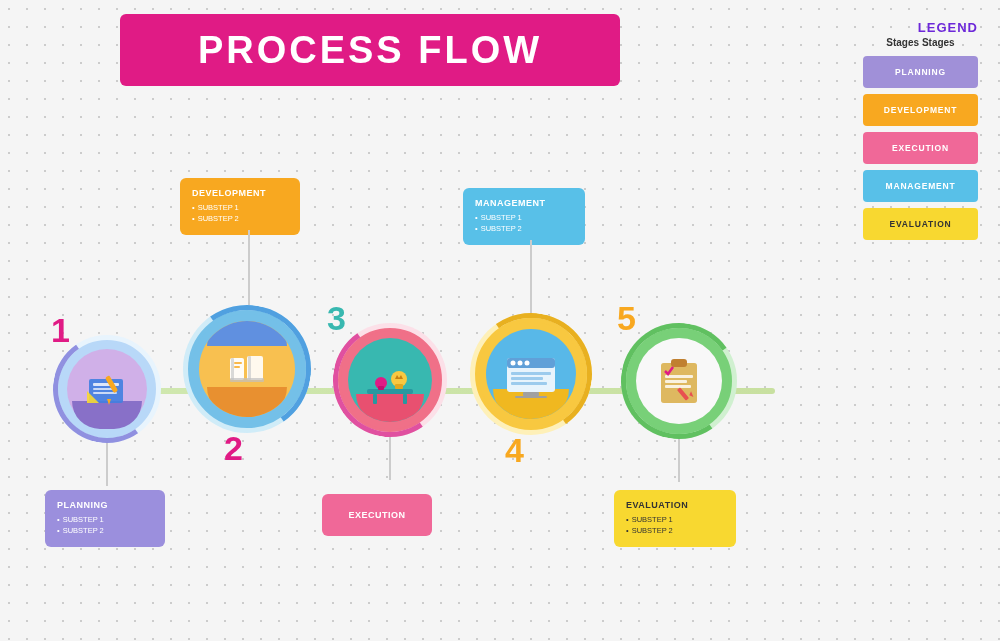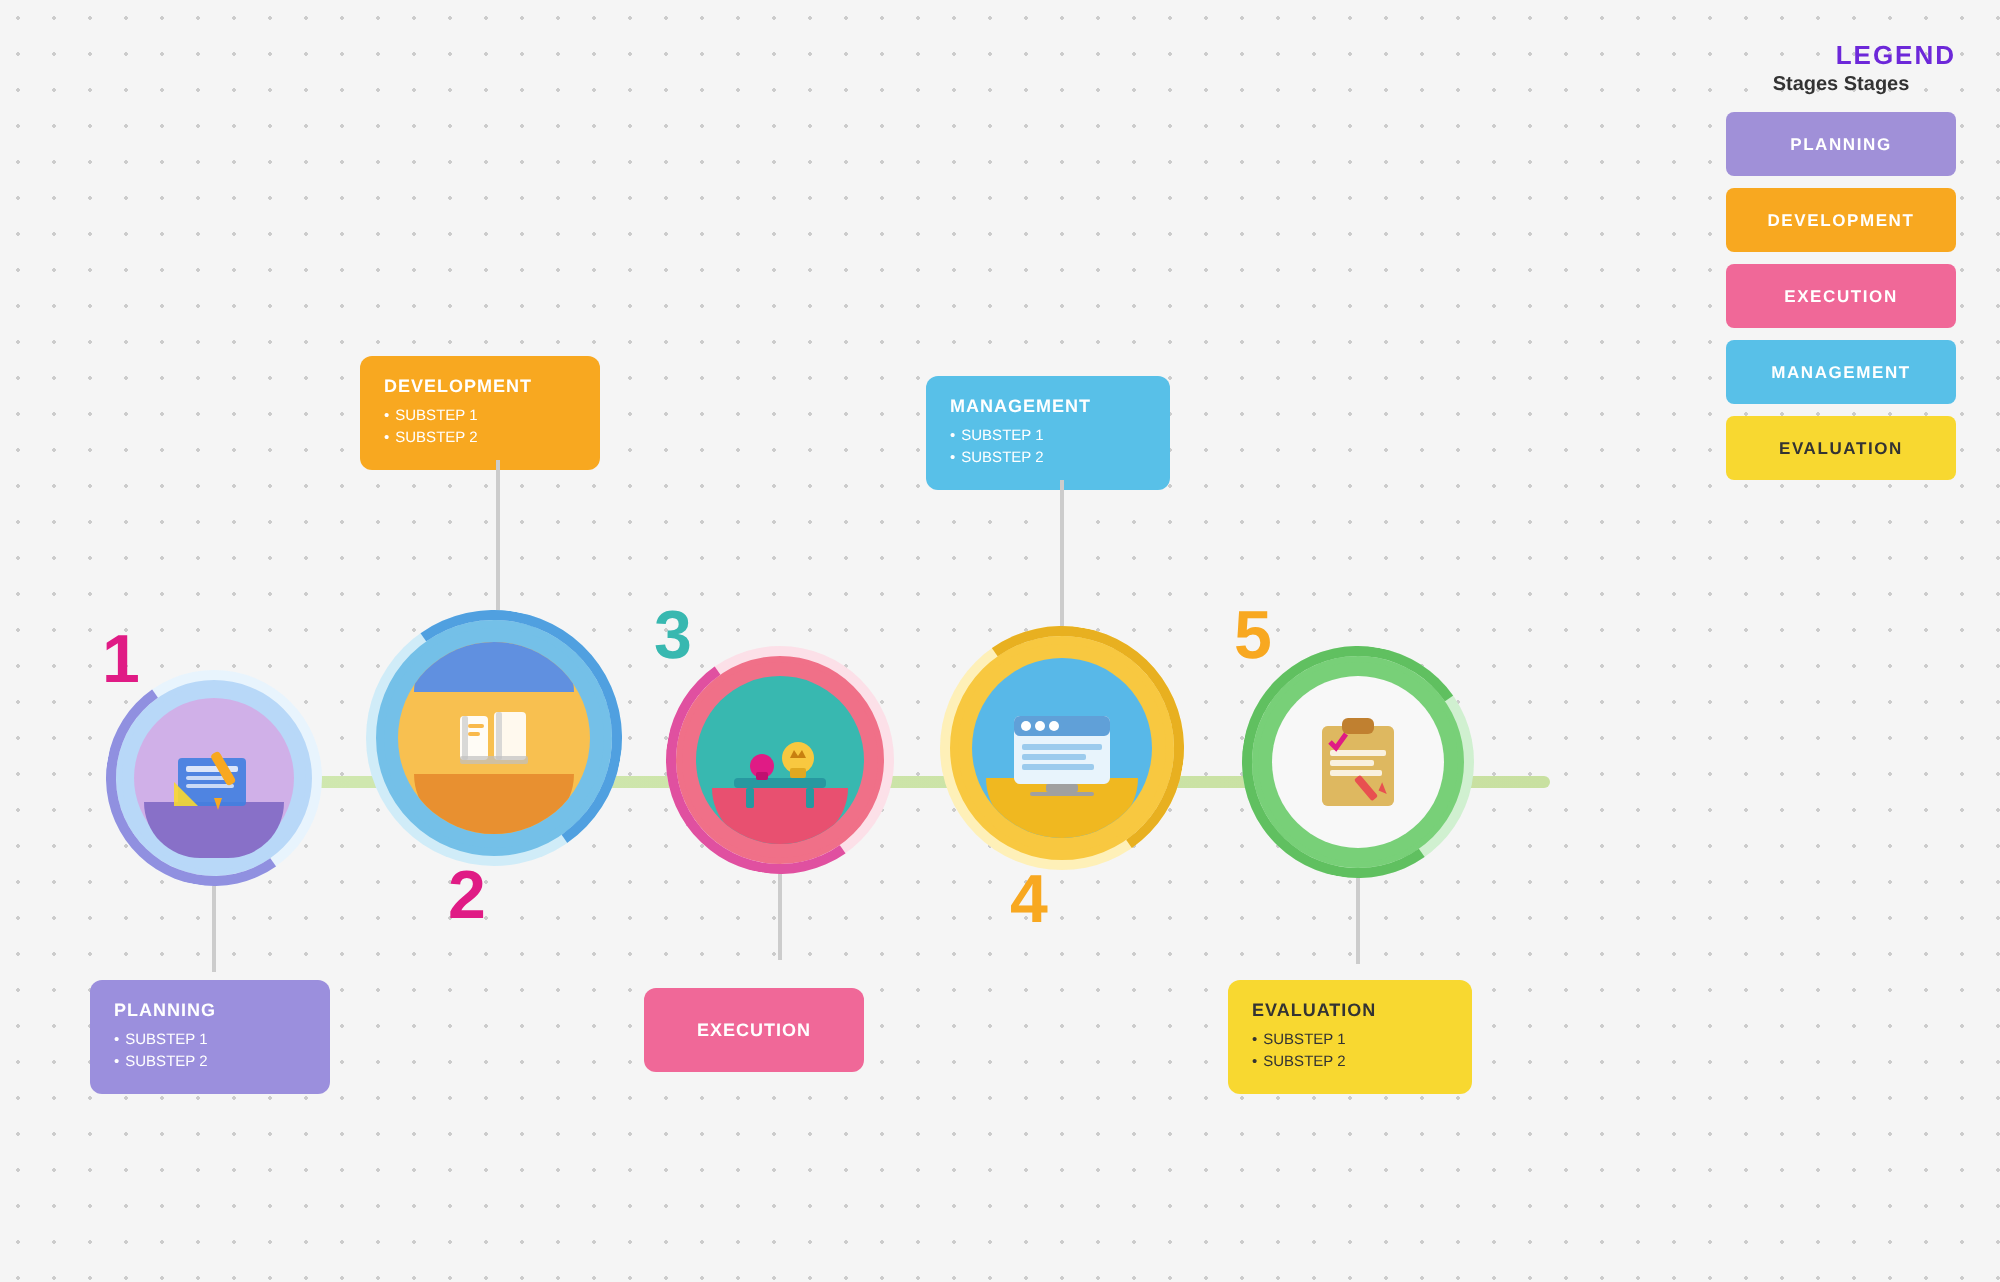--- a/index.html
+++ b/index.html
@@ -412,20 +412,23 @@
       border-top-color: #e8b020;
       border-right-color: #e8b020;
       transform: rotate(10deg);
     }
   </style>
 </head>
 <body>
 
 <div class="main-container">
 
+  <div class="title-banner">
+    <span class="title-text">PROCESS FLOW</span>
+  </div>
 
   <div class="timeline-line"></div>
 
   <div class="stage-node stage1-node">
     <div class="circle-outer stage1-outer" style="position:relative;">
       <div class="arc-outer stage1-arc"></div>
       <div class="circle-inner stage1-inner">
         <div class="half-bottom"></div>
 
         <svg width="56" height="56" viewBox="0 0 56 56" style="position:relative;z-index:2;">

